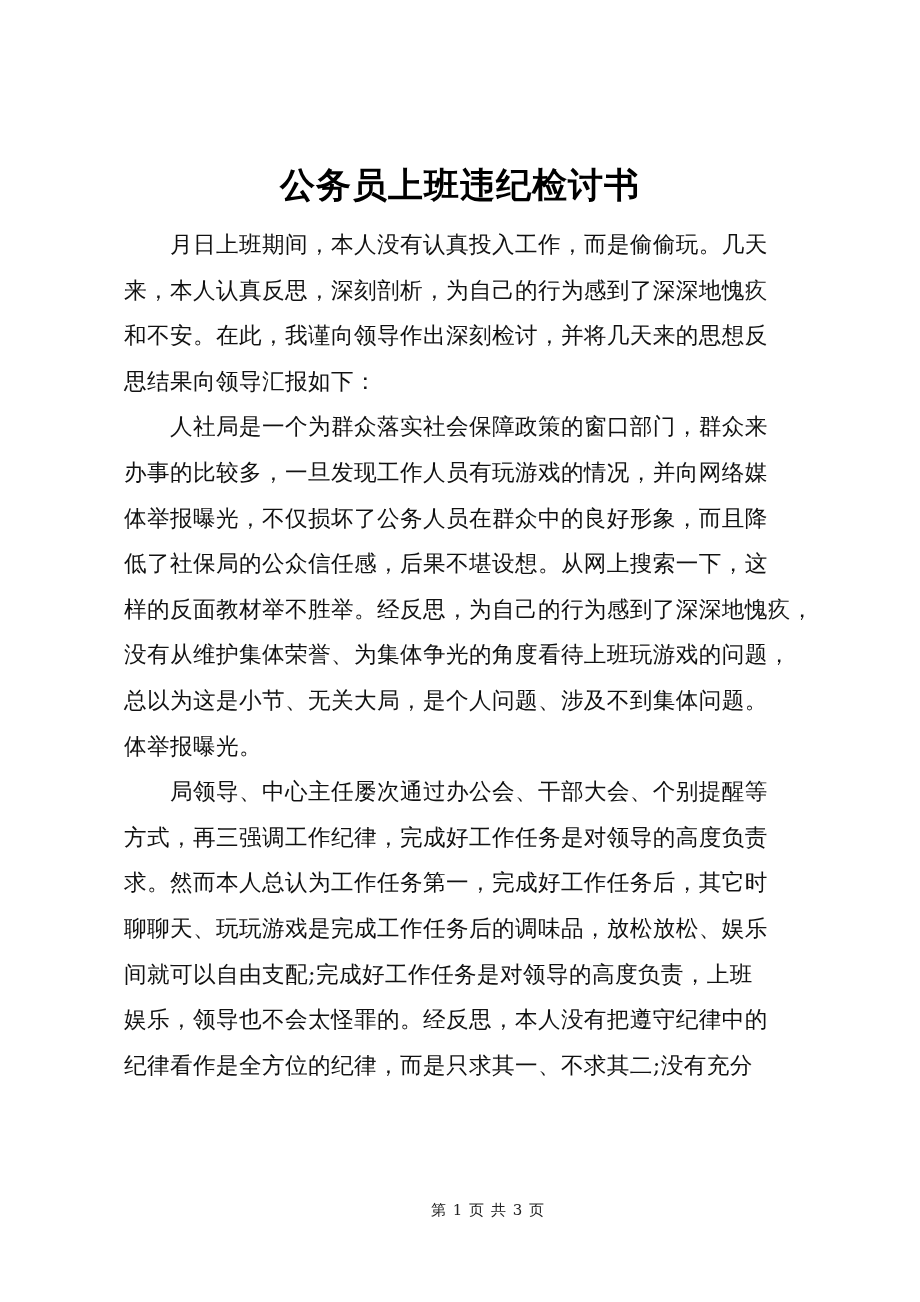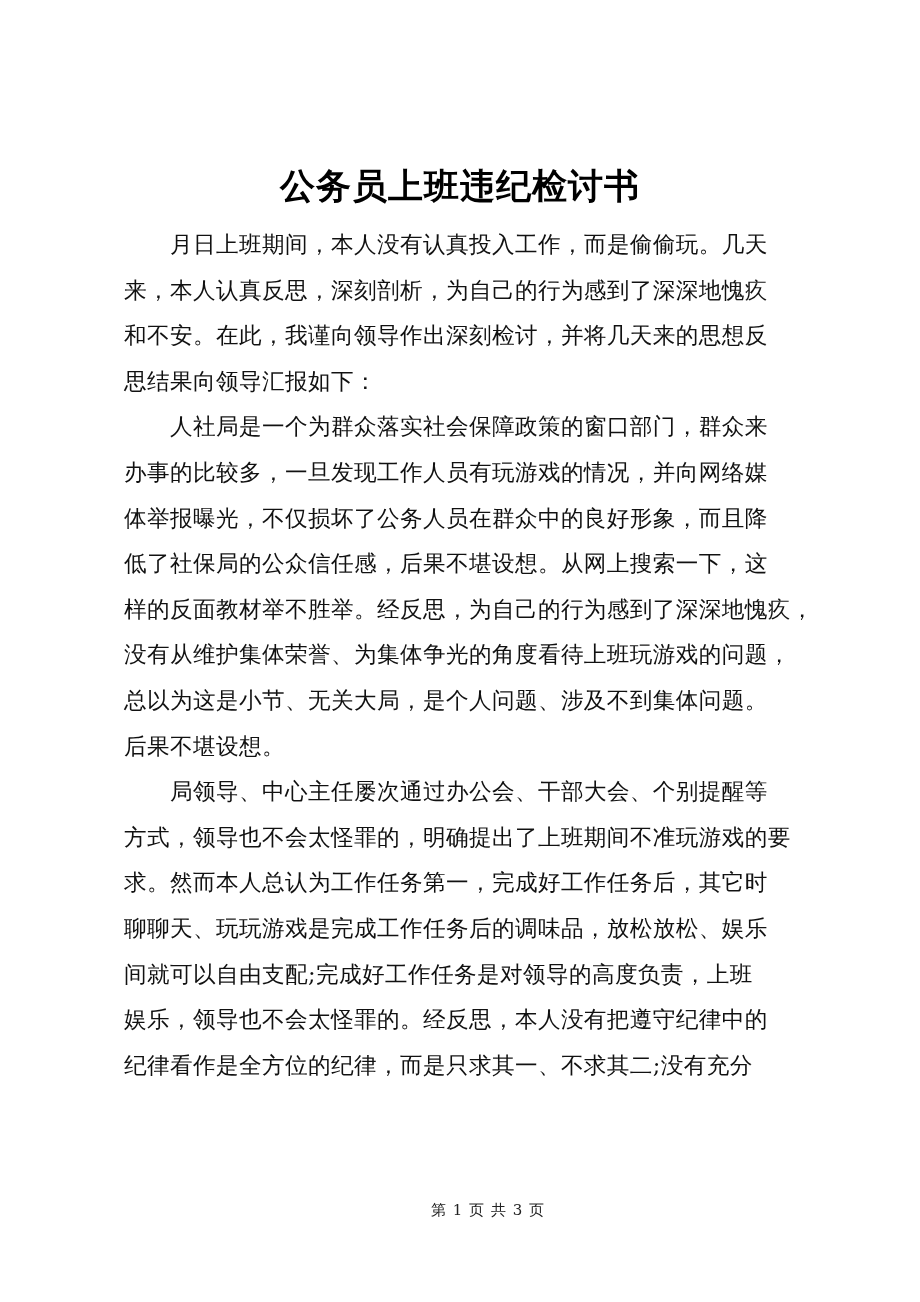--- a/index.html
+++ b/index.html
@@ -19,21 +19,21 @@
       position: absolute;
       left: 0; top: 0;
       width: 920px; height: 1302px;
     }
     .title {
       position: absolute;
       top: 162px;
       left: 0;
       width: 920px;
       text-align: center;
-      font-family: Liberation Sans, sans-serif;
+      font-family: Liberation Serif, serif;
       font-size: 35px;
       font-weight: bold;
       letter-spacing: 1px;
       line-height: 48px;
       color: #000;
     }
     .body-text {
       position: absolute;
       top: 222px;
       left: 124px;
@@ -72,23 +72,23 @@
     <span class="line">来，本人认真反思，深刻剖析，为自己的行为感到了深深地愧疚</span>
     <span class="line">和不安。在此，我谨向领导作出深刻检讨，并将几天来的思想反</span>
     <span class="line">思结果向领导汇报如下：</span>
     <span class="line indent">人社局是一个为群众落实社会保障政策的窗口部门，群众来</span>
     <span class="line">办事的比较多，一旦发现工作人员有玩游戏的情况，并向网络媒</span>
     <span class="line">体举报曝光，不仅损坏了公务人员在群众中的良好形象，而且降</span>
     <span class="line">低了社保局的公众信任感，后果不堪设想。从网上搜索一下，这</span>
     <span class="line">样的反面教材举不胜举。经反思，为自己的行为感到了深深地愧疚，</span>
     <span class="line">没有从维护集体荣誉、为集体争光的角度看待上班玩游戏的问题，</span>
     <span class="line">总以为这是小节、无关大局，是个人问题、涉及不到集体问题。</span>
-    <span class="line">后果不堪设想。</span>
+    <span class="line">体举报曝光。</span>
     <span class="line indent">局领导、中心主任屡次通过办公会、干部大会、个别提醒等</span>
-    <span class="line">方式，领导也不会太怪罪的，明确提出了上班期间不准玩游戏的要</span>
+    <span class="line">方式，再三强调工作纪律，完成好工作任务是对领导的高度负责</span>
     <span class="line">求。然而本人总认为工作任务第一，完成好工作任务后，其它时</span>
     <span class="line">聊聊天、玩玩游戏是完成工作任务后的调味品，放松放松、娱乐</span>
     <span class="line">间就可以自由支配;完成好工作任务是对领导的高度负责，上班</span>
     <span class="line">娱乐，领导也不会太怪罪的。经反思，本人没有把遵守纪律中的</span>
     <span class="line">纪律看作是全方位的纪律，而是只求其一、不求其二;没有充分</span>
   </div>
 
   <div class="footer">第 1 页  共 3 页</div>
 </div>
 

